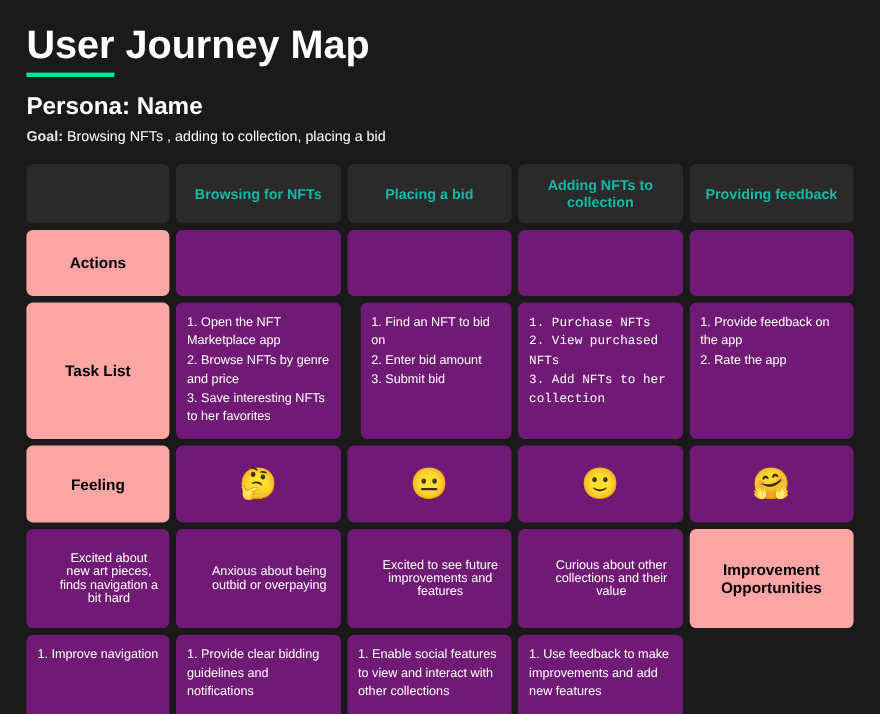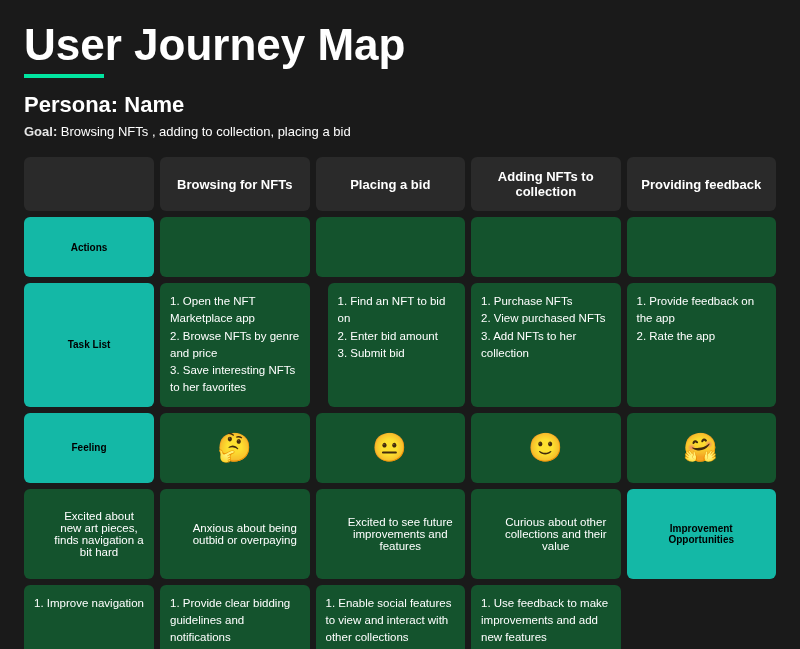--- a/index.html
+++ b/index.html
@@ -5,21 +5,21 @@
     * { box-sizing: border-box; margin: 0; padding: 0; }
     body {
       background-color: #1a1a1a;
       color: #ffffff;
       font-family: Arial, sans-serif;
       padding: 20px 24px;
       min-height: 649px;
       width: 800px;
     }
     .title {
-      font-size: 44px;
+      font-size: 36px;
       font-weight: 900;
       color: #ffffff;
       margin-bottom: 4px;
     }
     .title-underline {
       width: 80px;
       height: 4px;
       background-color: #00e5a0;
       margin-bottom: 14px;
     }
@@ -37,42 +37,42 @@
     .goal span.goal-label {
       color: #e5e5e5;
       font-weight: bold;
     }
     .grid {
       display: grid;
       grid-template-columns: 130px 1fr 1fr 1fr 1fr;
       gap: 6px;
     }
     .cell {
-      background-color: #14532d;
+      background-color: #701a75;
       border-radius: 6px;
       padding: 10px 10px;
       display: flex;
       align-items: center;
       justify-content: center;
       text-align: center;
       font-size: 12px;
       min-height: 50px;
     }
     .cell.label-cell {
-      background-color: #14b8a6;
+      background-color: #fca5a5;
       color: #000000;
       font-weight: bold;
-      font-size: 10px;
+      font-size: 14px;
       min-height: 60px;
     }
     .cell.header-cell {
       background-color: #2a2a2a;
       font-size: 13px;
       font-weight: bold;
-      color: #ffffff;
+      color: #14b8a6;
       min-height: 54px;
     }
     .cell.task-cell {
       text-align: left;
       align-items: flex-start;
       font-size: 11.5px;
       line-height: 1.5;
       min-height: 100px;
     }
     .cell.feeling-cell {
@@ -124,21 +124,21 @@
   <div class="cell"></div>
   <div class="cell"></div>
 
   <div class="cell label-cell tall-label">Task List</div>
   <div class="cell task-cell" style="white-space:pre-line;">1. Open the NFT Marketplace app
 2. Browse NFTs by genre and price
 3. Save interesting NFTs to her favorites</div>
   <div class="cell task-cell" style="white-space:pre-line;margin-left:12px;">1. Find an NFT to bid on
 2. Enter bid amount
 3. Submit bid</div>
-  <div class="cell task-cell" style="white-space:pre-line;">1. Purchase NFTs
+  <div class="cell task-cell" style="white-space:pre-line;font-family:Liberation Mono, monospace;">1. Purchase NFTs
 2. View purchased NFTs
 3. Add NFTs to her collection</div>
   <div class="cell task-cell" style="white-space:pre-line;">1. Provide feedback on the app
 2. Rate the app</div>
 
   <div class="cell label-cell">Feeling</div>
   <div class="cell feeling-cell">🤔</div>
   <div class="cell feeling-cell">😐</div>
   <div class="cell feeling-cell">🙂</div>
   <div class="cell feeling-cell">🤗</div>

